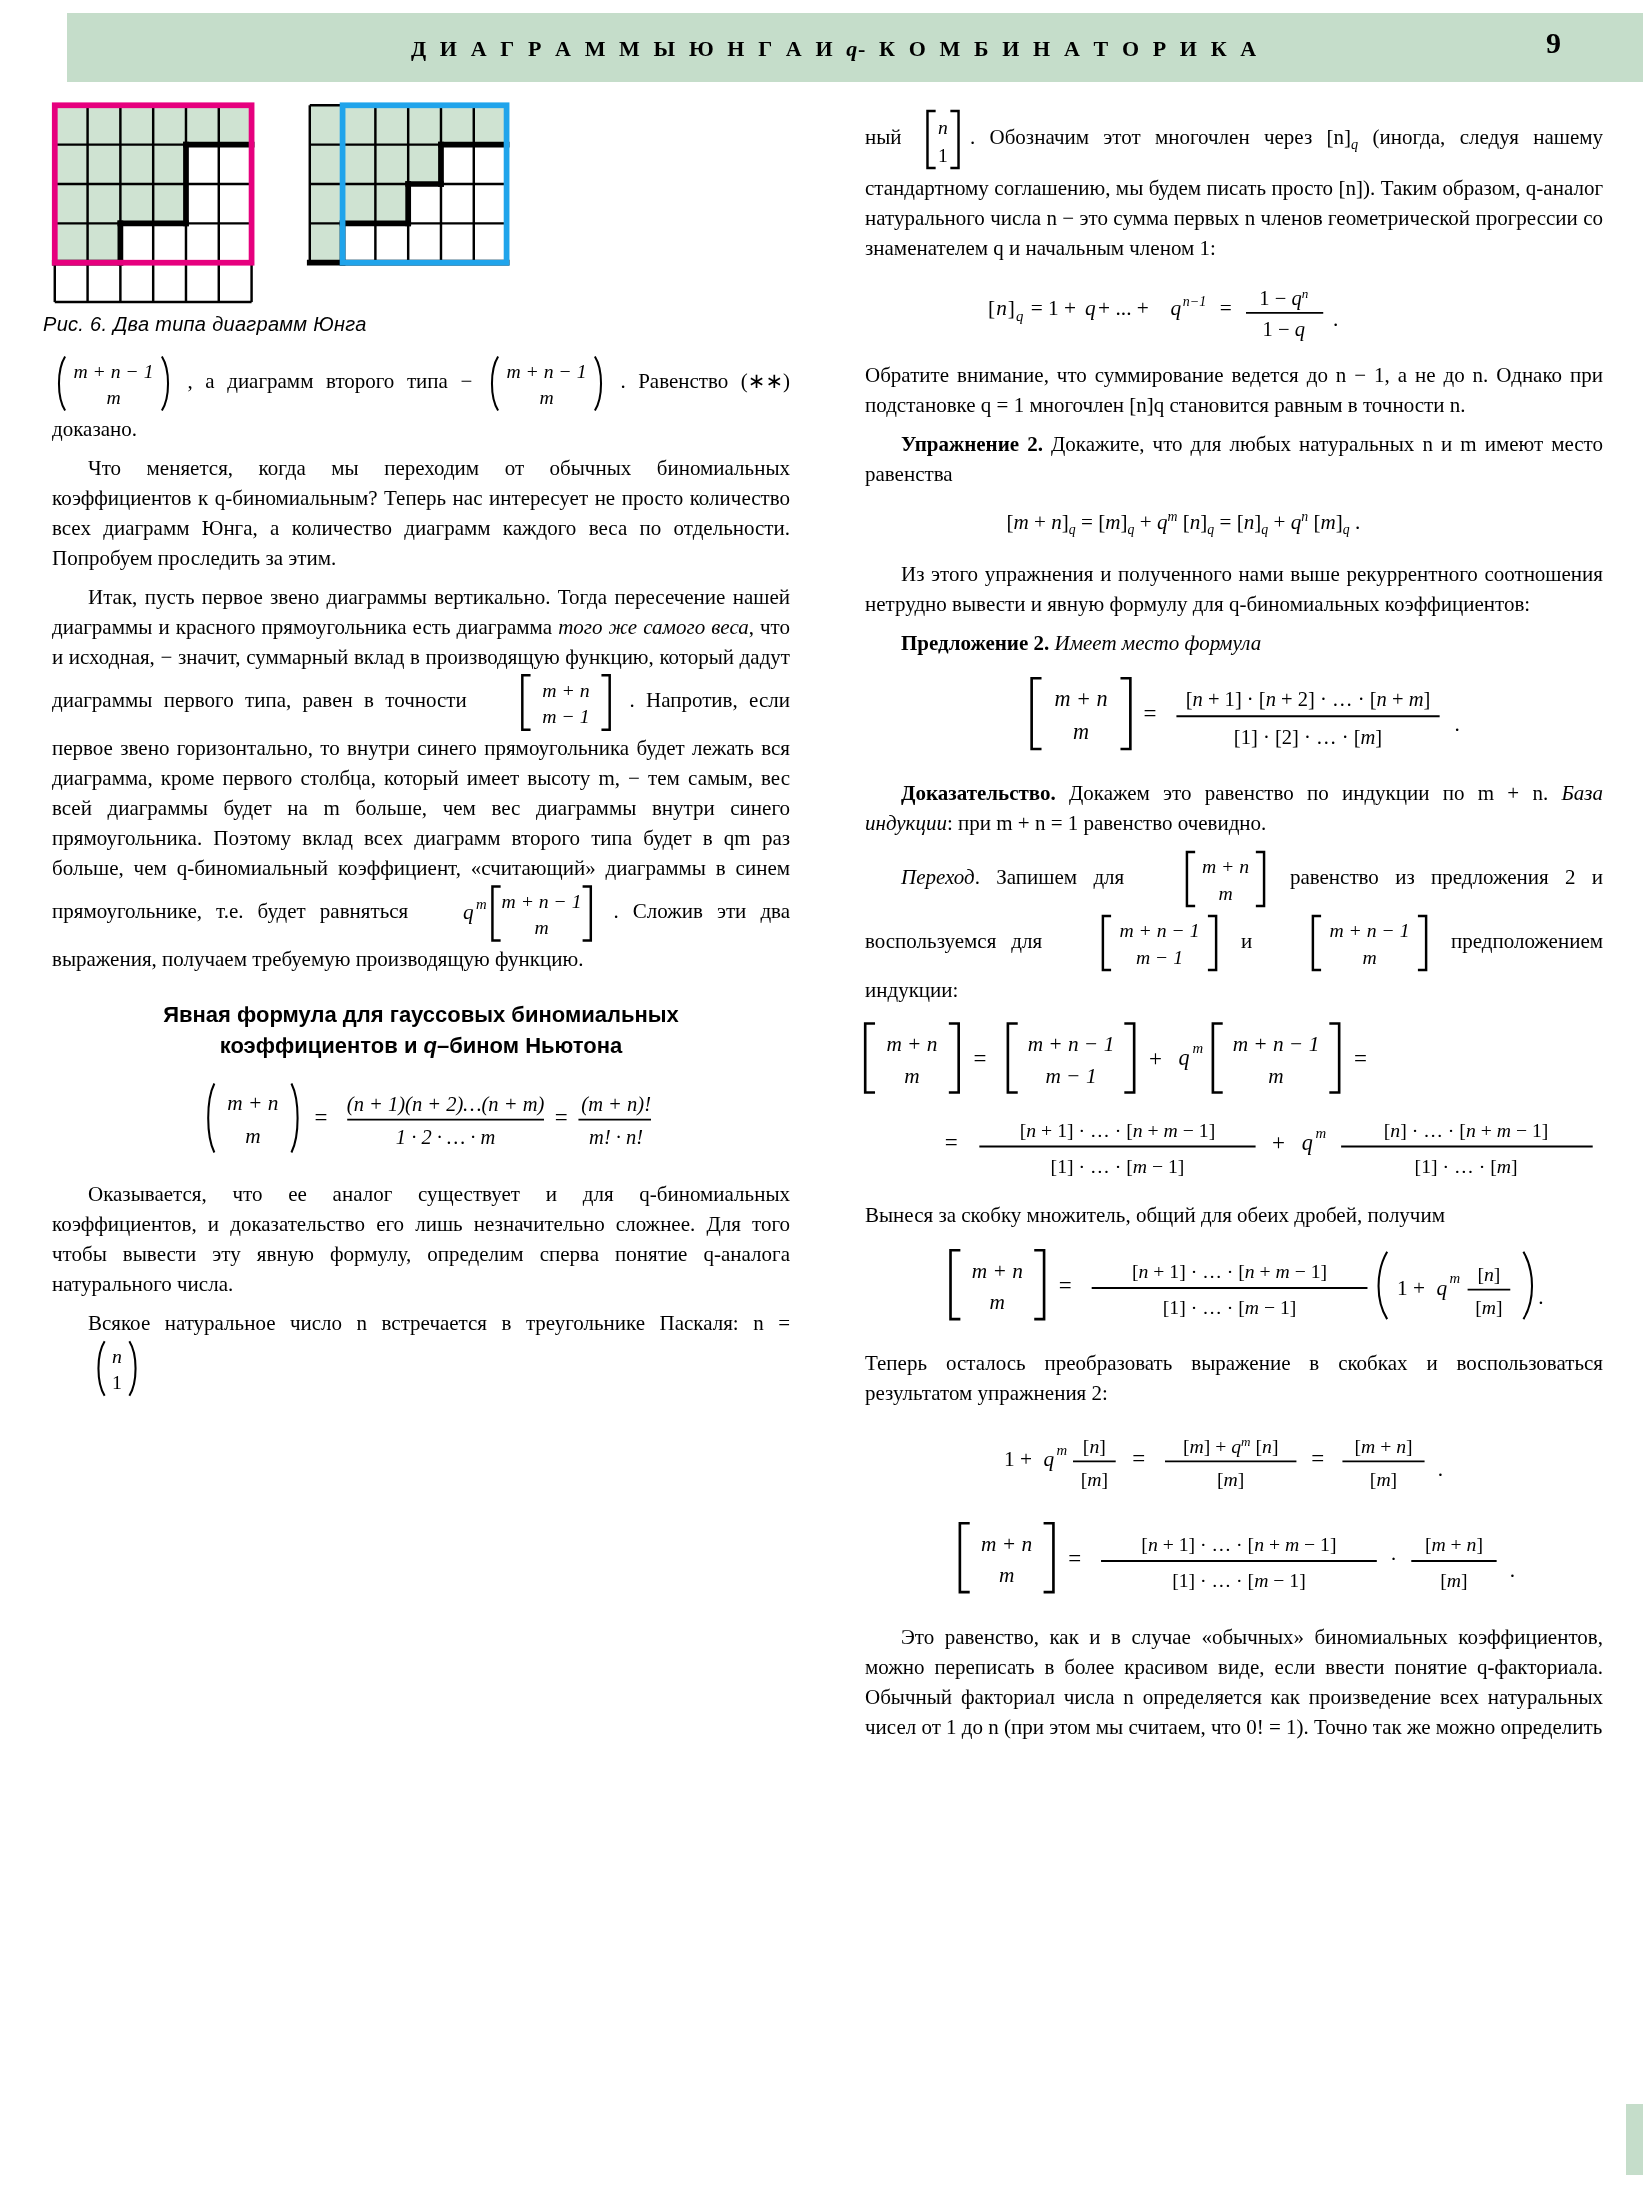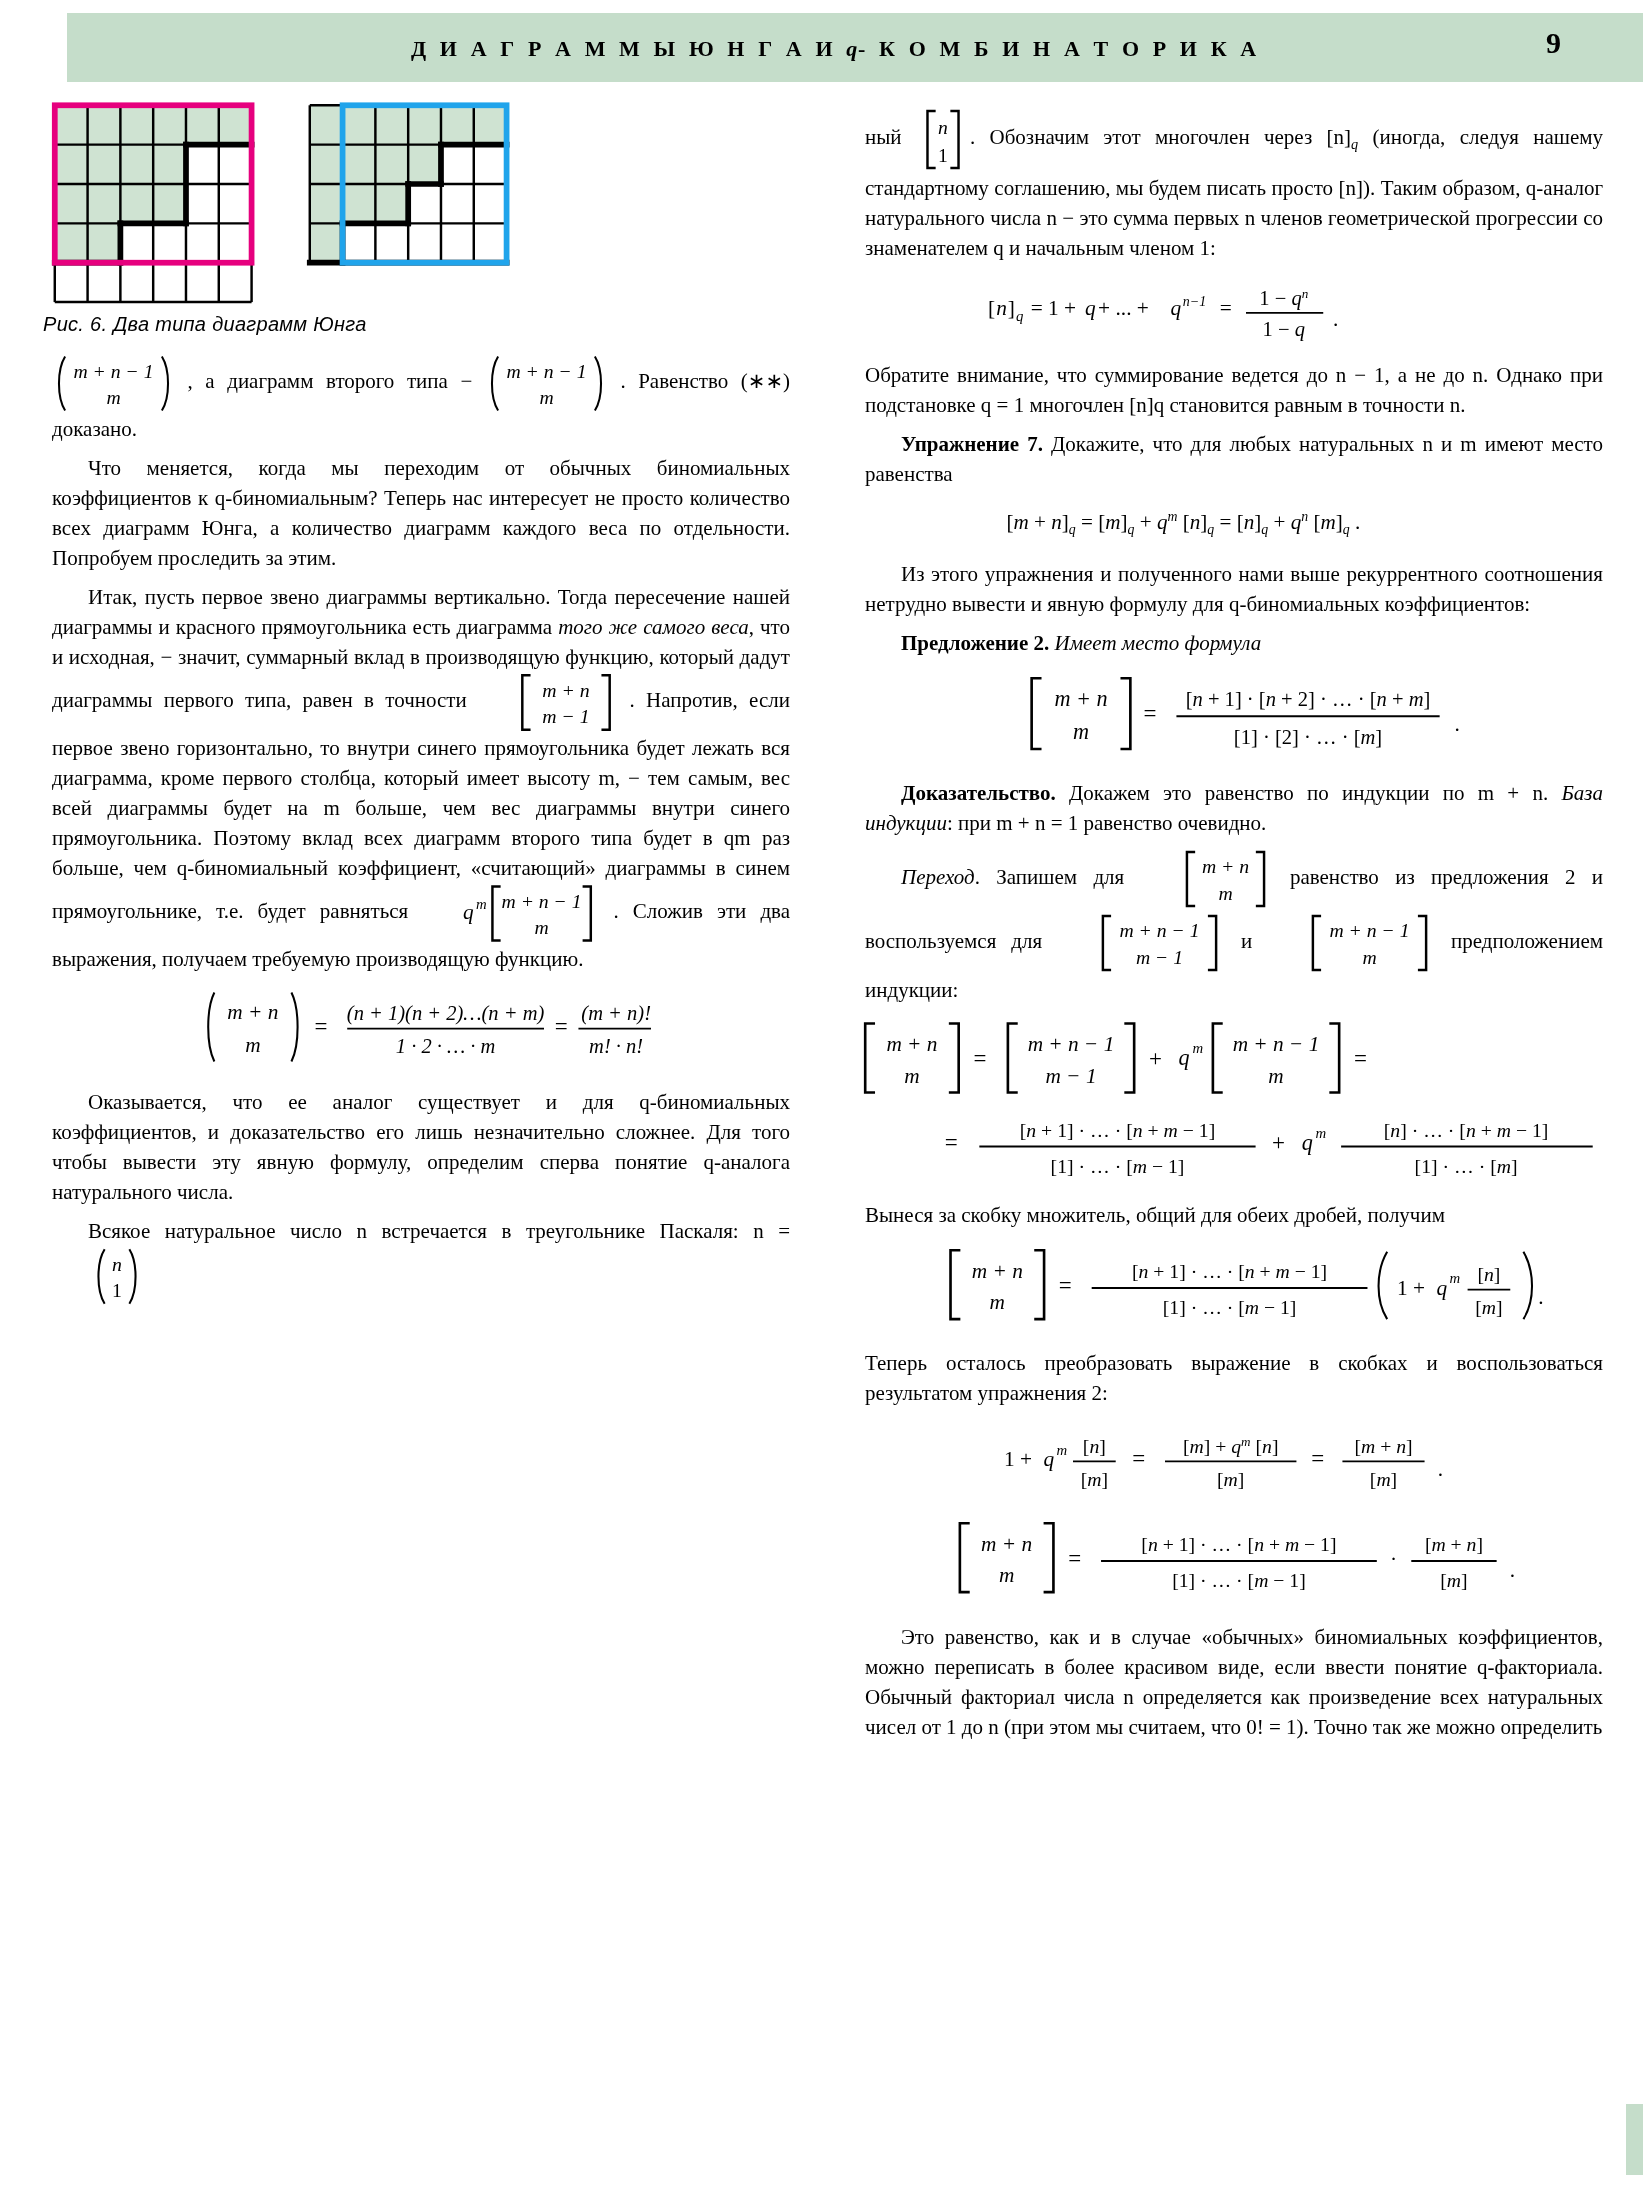--- a/index.html
+++ b/index.html
@@ -186,20 +186,24 @@
         <text x="22" y="32" font-family="Liberation Serif, serif" font-size="18" font-style="italic">m</text>
         <path d="M52,4 L42,4 L42,70 L52,70" stroke="#000" stroke-width="3" fill="none"></path>
         <path d="M152,4 L162,4 L162,70 L152,70" stroke="#000" stroke-width="3" fill="none"></path>
         <text x="102" y="30" font-family="Liberation Serif, serif" font-size="24" font-style="italic" text-anchor="middle">m + n − 1</text>
         <text x="102" y="62" font-family="Liberation Serif, serif" font-size="24" font-style="italic" text-anchor="middle">m</text>
       </svg>
     </span>
     <span>. Сложив эти два выражения, получаем требуемую производящую функцию.</span>
   </p>
 
+  <div class="section-head">
+    <span>Явная формула для гауссовых биномиальных</span><br>
+    <span>коэффициентов и </span><span class="q">q</span><span>–бином Ньютона</span>
+  </div>
 
 
   <div class="dispmath">
     <svg width="460" height="82" viewBox="0 0 560 100" style="font-size:25.5px">
       <path d="M28,8 C18,28 18,72 28,92" stroke="#000" stroke-width="2.5" fill="none"></path>
       <path d="M122,8 C132,28 132,72 122,92" stroke="#000" stroke-width="2.5" fill="none"></path>
       <text x="75" y="40" font-family="Liberation Serif, serif" font-size="26" font-style="italic" text-anchor="middle">m + n</text>
       <text x="75" y="80" font-family="Liberation Serif, serif" font-size="26" font-style="italic" text-anchor="middle">m</text>
       <text x="150" y="58" font-family="Liberation Serif, serif" font-size="28">=</text>
       <text x="310" y="42" font-family="Liberation Serif, serif" font-size="25" font-style="italic" text-anchor="middle">(n + 1)(n + 2)…(n + m)</text>
@@ -257,21 +261,21 @@
       <text x="360" y="36" font-family="Liberation Serif, serif" font-size="25" text-anchor="middle">1 − <tspan font-style="italic">q</tspan><tspan font-size="16" dy="-8" font-style="italic">n</tspan></text>
       <line x1="314" y1="46" x2="408" y2="46" stroke="#000" stroke-width="2.2"></line>
       <text x="360" y="74" font-family="Liberation Serif, serif" font-size="25" text-anchor="middle">1 − <tspan font-style="italic">q</tspan></text>
       <text x="420" y="62" font-family="Liberation Serif, serif" font-size="26">.</text>
     </svg>
   </div>
 
   <p class="noindent">Обратите внимание, что суммирование ведется до n − 1, а не до n. Однако при подстановке q = 1 многочлен [n]q становится равным в точности n.</p>
 
   <p>
-    <span class="bd">Упражнение 7.</span>
+    <span class="bd">Упражнение 2.</span>
     <span>Докажите, что для любых натуральных n и m имеют место равенства</span>
   </p>
 
   <div class="dispmath">
     <svg width="460" height="39" viewBox="0 0 560 48" style="font-size:25.5px">
       <text x="0" y="34" font-family="Liberation Serif, serif" font-size="26">[<tspan font-style="italic">m</tspan> + <tspan font-style="italic">n</tspan>]<tspan font-size="17" dy="6" font-style="italic">q</tspan><tspan dy="-6"> = [</tspan><tspan font-style="italic">m</tspan>]<tspan font-size="17" dy="6" font-style="italic">q</tspan><tspan dy="-6"> + </tspan><tspan font-style="italic">q</tspan><tspan font-size="17" dy="-9" font-style="italic">m</tspan><tspan dy="9"> [</tspan><tspan font-style="italic">n</tspan>]<tspan font-size="17" dy="6" font-style="italic">q</tspan><tspan dy="-6"> = [</tspan><tspan font-style="italic">n</tspan>]<tspan font-size="17" dy="6" font-style="italic">q</tspan><tspan dy="-6"> + </tspan><tspan font-style="italic">q</tspan><tspan font-size="17" dy="-9" font-style="italic">n</tspan><tspan dy="9"> [</tspan><tspan font-style="italic">m</tspan>]<tspan font-size="17" dy="6" font-style="italic">q</tspan><tspan dy="-6"> .</tspan></text>
     </svg>
   </div>
 
   <p>Из этого упражнения и полученного нами выше рекуррентного соотношения нетрудно вывести и явную формулу для q-биномиальных коэффициентов:</p>

